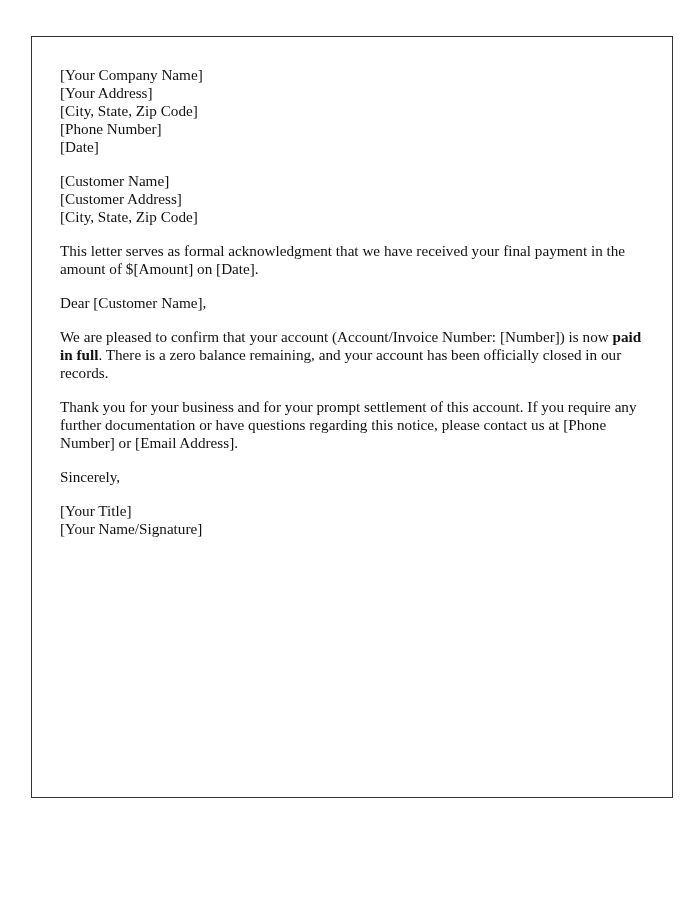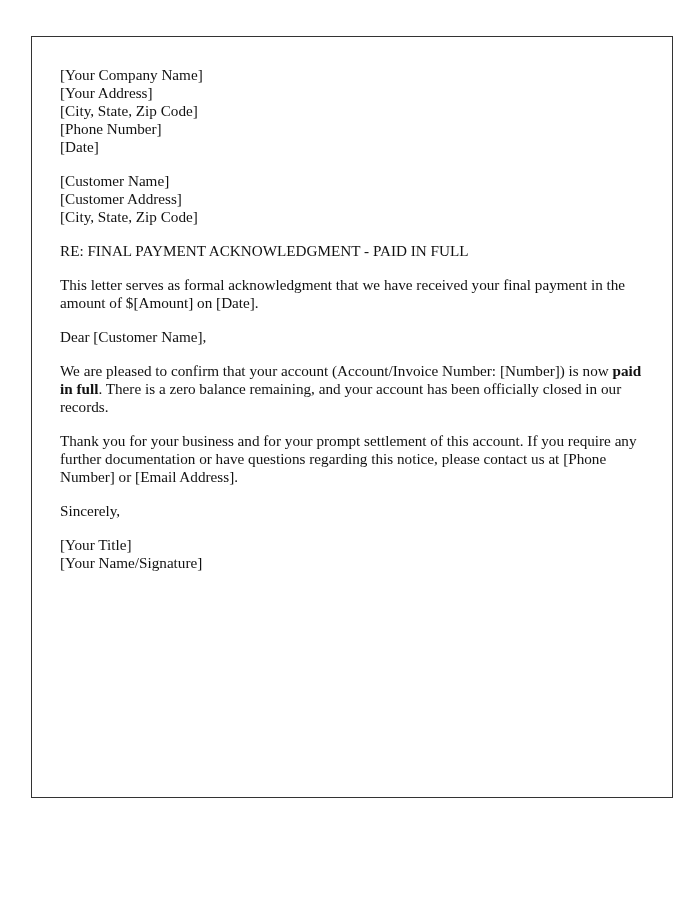--- a/index.html
+++ b/index.html
@@ -33,21 +33,20 @@
       <span class="line">[Phone Number]</span>
       <span class="line">[Date]</span>
     </div>
 
     <div class="block">
       <span class="line">[Customer Name]</span>
       <span class="line">[Customer Address]</span>
       <span class="line">[City, State, Zip Code]</span>
     </div>
 
-    <p>RE: FINAL PAYMENT ACKNOWLEDGMENT - PAID IN FULL</p>
 
     <p>This letter serves as formal acknowledgment that we have received your final payment in the amount of $[Amount] on [Date].</p>
 
     <p>Dear [Customer Name],</p>
 
     <p><span>We are pleased to confirm that your account (Account/Invoice Number: [Number]) is now </span><b>paid in full</b><span>. There is a zero balance remaining, and your account has been officially closed in our records.</span></p>
 
     <p>Thank you for your business and for your prompt settlement of this account. If you require any further documentation or have questions regarding this notice, please contact us at [Phone Number] or [Email Address].</p>
 
     <p>Sincerely,</p>

